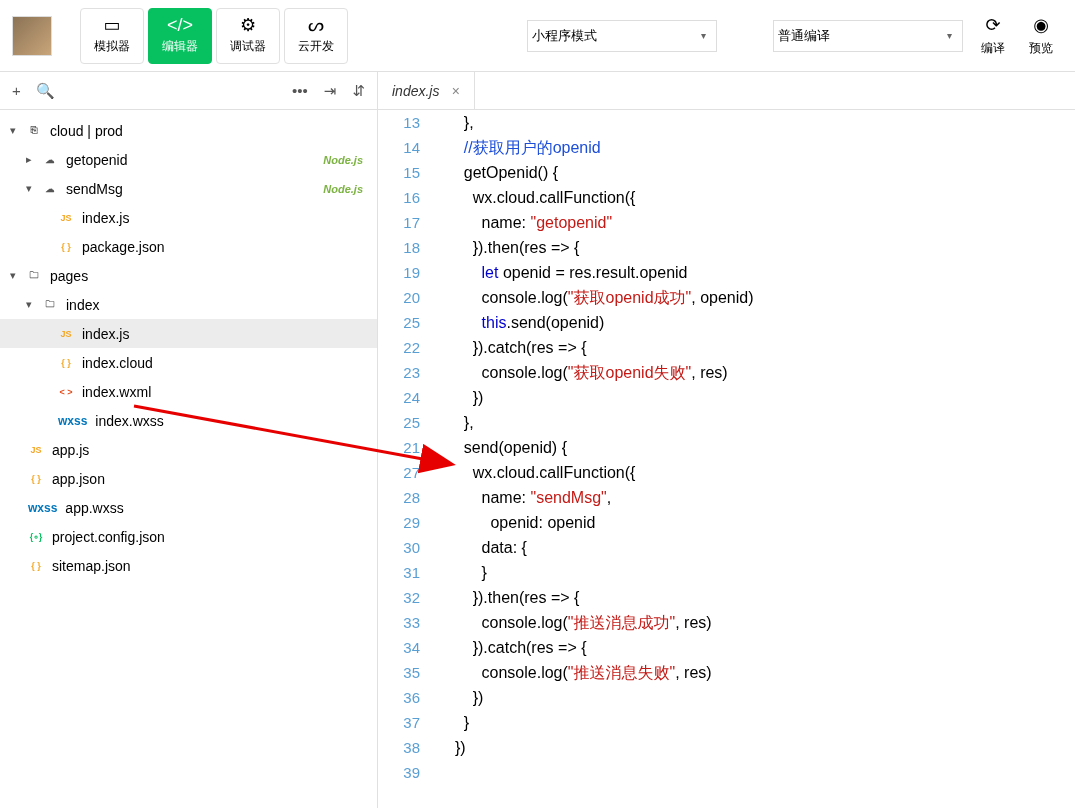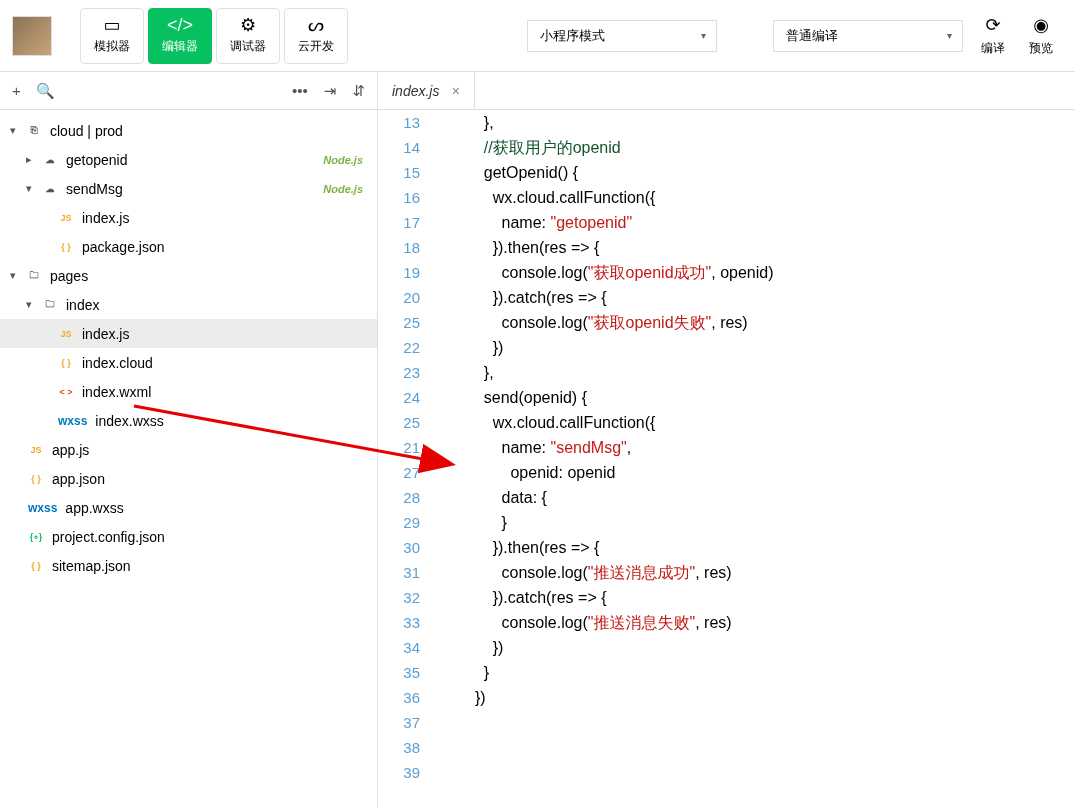--- a/index.html
+++ b/index.html
@@ -6,21 +6,21 @@
 body { width: 1075px; height: 808px; background: #fff; overflow: hidden; position: relative; }
 
 
 .toolbar { height: 72px; border-bottom: 1px solid #e0e0e0; display: flex; align-items: center; padding: 0 12px; gap: 8px; }
 .avatar { width: 40px; height: 40px; background: linear-gradient(135deg,#8b7355,#c9a57a); border: 1px solid #ddd; }
 .tool-group { display: flex; gap: 4px; margin-left: 20px; }
 .tool-btn { display: flex; flex-direction: column; align-items: center; justify-content: center; width: 64px; height: 56px; border: 1px solid #e0e0e0; border-radius: 4px; background: #fff; cursor: pointer; font-size: 12px; gap: 4px; }
 .tool-btn.active { background: #07c160; color: #fff; border-color: #07c160; }
 .tool-btn .ic { font-size: 18px; line-height: 1; }
 .tool-btn.active .ic { color: #fff; }
-.dropdown { height: 32px; border: 1px solid #ddd; background: #fff; padding: 0 28px 0 12px; font-size: 13px; display: flex; align-items: center; position: relative; min-width: 190px; }
+.dropdown { height: 32px; border: 1px solid #ddd; background: #fff; padding: 0 28px 0 4px; font-size: 13px; display: flex; align-items: center; position: relative; min-width: 190px; }
 .dropdown::after { content: "▾"; position: absolute; right: 10px; color: #666; font-size: 10px; }
 .spacer { flex: 1; }
 .right-tools { display: flex; gap: 4px; align-items: center; }
 .icon-btn { width: 44px; height: 56px; display: flex; flex-direction: column; align-items: center; justify-content: center; font-size: 12px; gap: 4px; cursor: pointer; }
 .icon-btn .ic { font-size: 18px; }
 
 
 .main { display: flex; height: calc(100% - 72px); }
 
 
@@ -40,28 +40,28 @@
 .b-wxml { color: #e64a19; }
 .b-wxss { color: #0277bd; font-size: 12px; }
 .b-cfg { color: #07c160; }
 .nodejs-badge { margin-left: auto; margin-right: 14px; font-size: 11px; color: #7cb342; font-weight: bold; font-style: italic; }
 
 
 .editor { flex: 1; display: flex; flex-direction: column; }
 .tabs { height: 38px; border-bottom: 1px solid #e0e0e0; display: flex; align-items: stretch; }
 .tab { display: flex; align-items: center; padding: 0 14px; gap: 12px; border-right: 1px solid #e0e0e0; font-style: italic; font-size: 14px; color: #333; }
 .tab .close { color: #888; cursor: pointer; font-size: 14px; }
-.code { flex: 1; display: flex; font-family: Consolas, Monaco, monospace; font-size: 16px; line-height: 25px; overflow: auto; gap: 20px; }
+.code { flex: 1; display: flex; font-family: Consolas, Monaco, monospace; font-size: 16px; line-height: 25px; overflow: auto; }
 .gutter { width: 60px; text-align: right; padding-right: 18px; color: #5a9fd4; font-size: 15px; user-select: none; }
 .gutter div { height: 25px; }
 .codelines { flex: 1; padding-left: 8px; }
 .codelines div { height: 25px; white-space: pre; }
 .k { color: #0000cc; }
 .s { color: #c41a16; }
-.c { color: #14532d; }
+.c { color: #1d4ed8; }
 
 
 .arrow-svg { position: absolute; left: 130px; top: 402px; pointer-events: none; }
 </style>
 </head>
 <body>
 
 <div class="toolbar">
   <div class="avatar"></div>
   <div class="tool-group">
@@ -220,21 +220,23 @@
           <div>38</div>
           <div>39</div>
         </div>
       <div class="codelines">
         <div><span>    },</span></div>
         <div><span class="c">    //获取用户的openid</span></div>
         <div><span>    getOpenid() {</span></div>
         <div><span>      wx.cloud.callFunction({</span></div>
         <div><span>        name: </span><span class="s">"getopenid"</span></div>
         <div><span>      }).then(res =&gt; {</span></div>
+        <div><span>        </span><span class="k">let</span><span> openid = res.result.openid</span></div>
         <div><span>        console.log(</span><span class="s">"获取openid成功"</span><span>, openid)</span></div>
+        <div><span>        </span><span class="k">this</span><span>.send(openid)</span></div>
         <div><span>      }).catch(res =&gt; {</span></div>
         <div><span>        console.log(</span><span class="s">"获取openid失败"</span><span>, res)</span></div>
         <div><span>      })</span></div>
         <div><span>    },</span></div>
         <div><span>    send(openid) {</span></div>
         <div><span>      wx.cloud.callFunction({</span></div>
         <div><span>        name: </span><span class="s">"sendMsg"</span><span>,</span></div>
         <div><span>          openid: openid</span></div>
         <div><span>        data: {</span></div>
         <div><span>        }</span></div>

